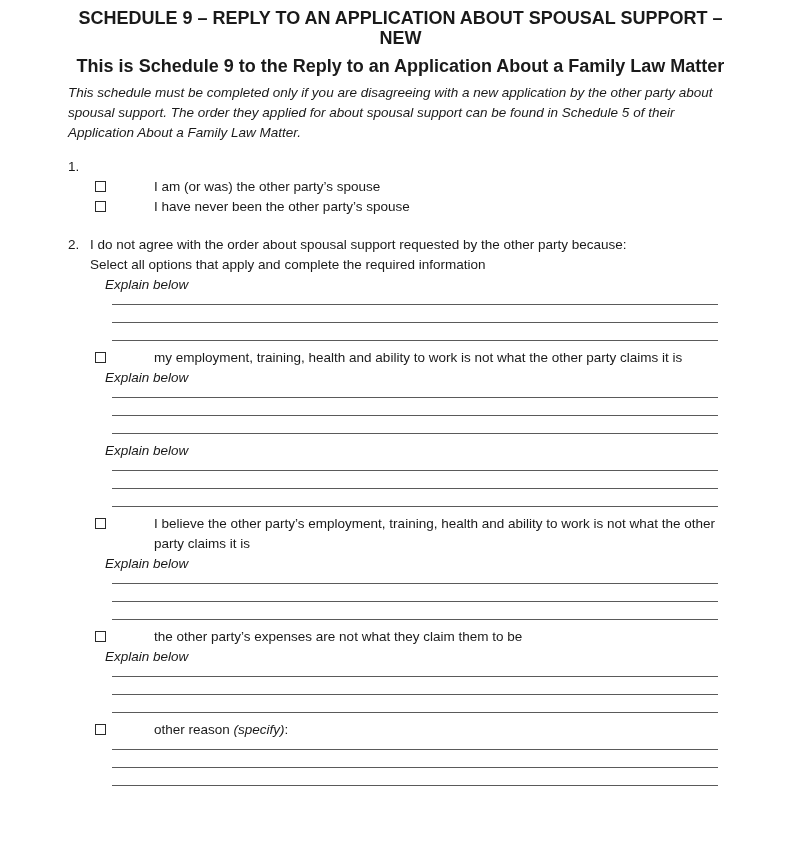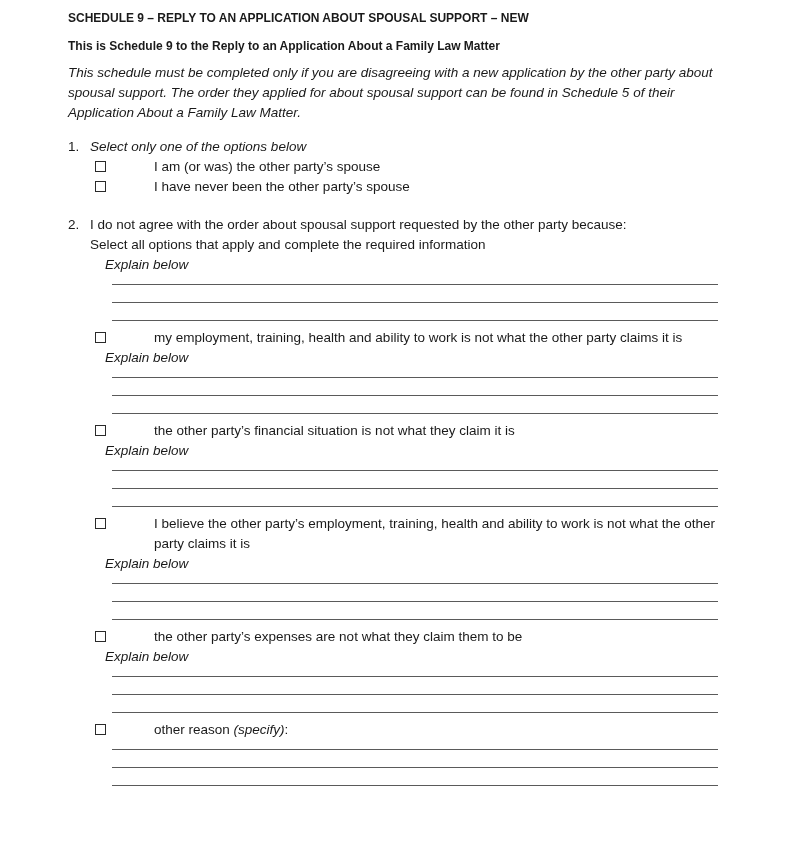--- a/index.html
+++ b/index.html
@@ -9,22 +9,23 @@
     height: 843px;
     box-sizing: border-box;
     padding: 8px 67px 0 68px;
     background: #ffffff;
     font-family: "Liberation Sans", sans-serif;
     font-size: 13.5px;
     line-height: 20px;
     color: #1a1a1a;
   }
   .title, .subtitle {
+    text-align: center;
     font-weight: bold;
-    font-size: 12px;
+    font-size: 18px;
     line-height: 20px;
   }
   .subtitle { margin-top: 8px; }
   .intro {
     margin-top: 7px;
     font-style: italic;
   }
   .question { margin-top: 14px; }
   .question.q2 { margin-top: 18px; }
   .q-head { display: flex; align-items: flex-start; }
@@ -71,21 +72,20 @@
 
 <div class="page">
 
   <div class="title">SCHEDULE 9 – REPLY TO AN APPLICATION ABOUT SPOUSAL SUPPORT – NEW</div>
   <div class="subtitle">This is Schedule 9 to the Reply to an Application About a Family Law Matter</div>
   <div class="intro">This schedule must be completed only if you are disagreeing with a new application by the other party about spousal support. The order they applied for about spousal support can be found in Schedule 5 of their Application About a Family Law Matter.</div>
 
   <div class="question q1">
     <div class="q-head">
       <span class="q-num">1.</span>
-      <span class="q-prompt-italic">Select only one of the options below</span>
     </div>
     <div class="opt-row">
       <span class="checkbox"></span>
       <span class="opt-label">I am (or was) the other party’s spouse</span>
     </div>
     <div class="opt-row">
       <span class="checkbox"></span>
       <span class="opt-label">I have never been the other party’s spouse</span>
     </div>
   </div>
@@ -114,24 +114,20 @@
       </div>
       <div class="explain-label">Explain below</div>
       <div class="write-lines">
         <div class="write-line"></div>
         <div class="write-line"></div>
         <div class="write-line"></div>
       </div>
     </div>
 
     <div>
-      <div class="opt-row">
-        <span class="checkbox"></span>
-        <span class="opt-label">the other party’s financial situation is not what they claim it is</span>
-      </div>
       <div class="explain-label">Explain below</div>
       <div class="write-lines">
         <div class="write-line"></div>
         <div class="write-line"></div>
         <div class="write-line"></div>
       </div>
     </div>
 
     <div>
       <div class="opt-row">

